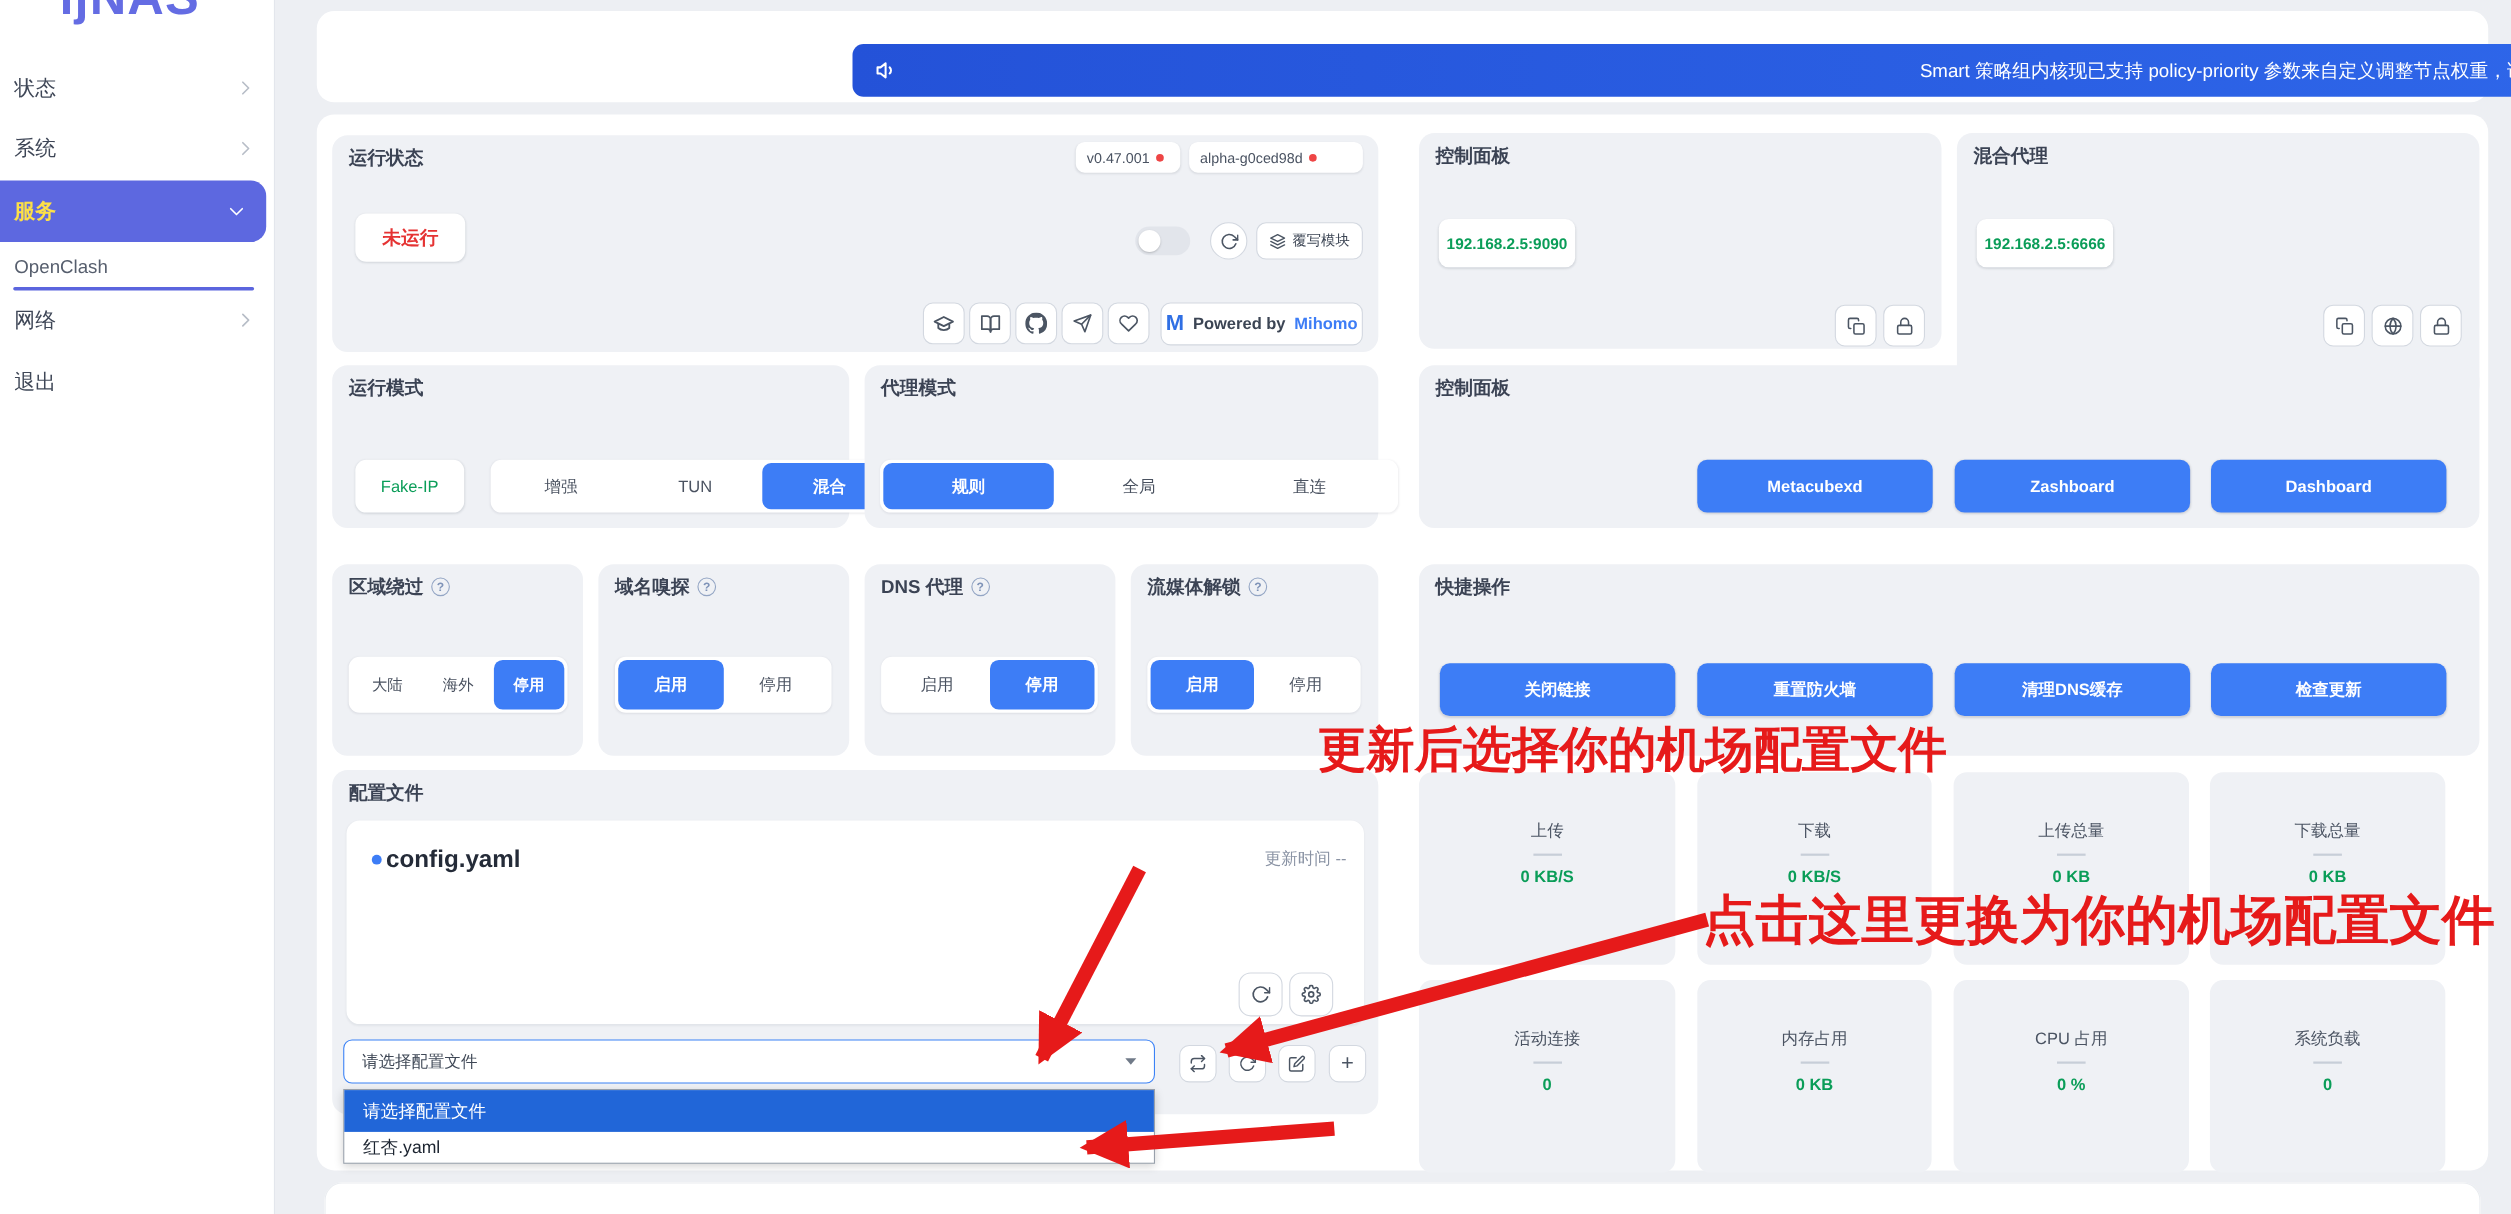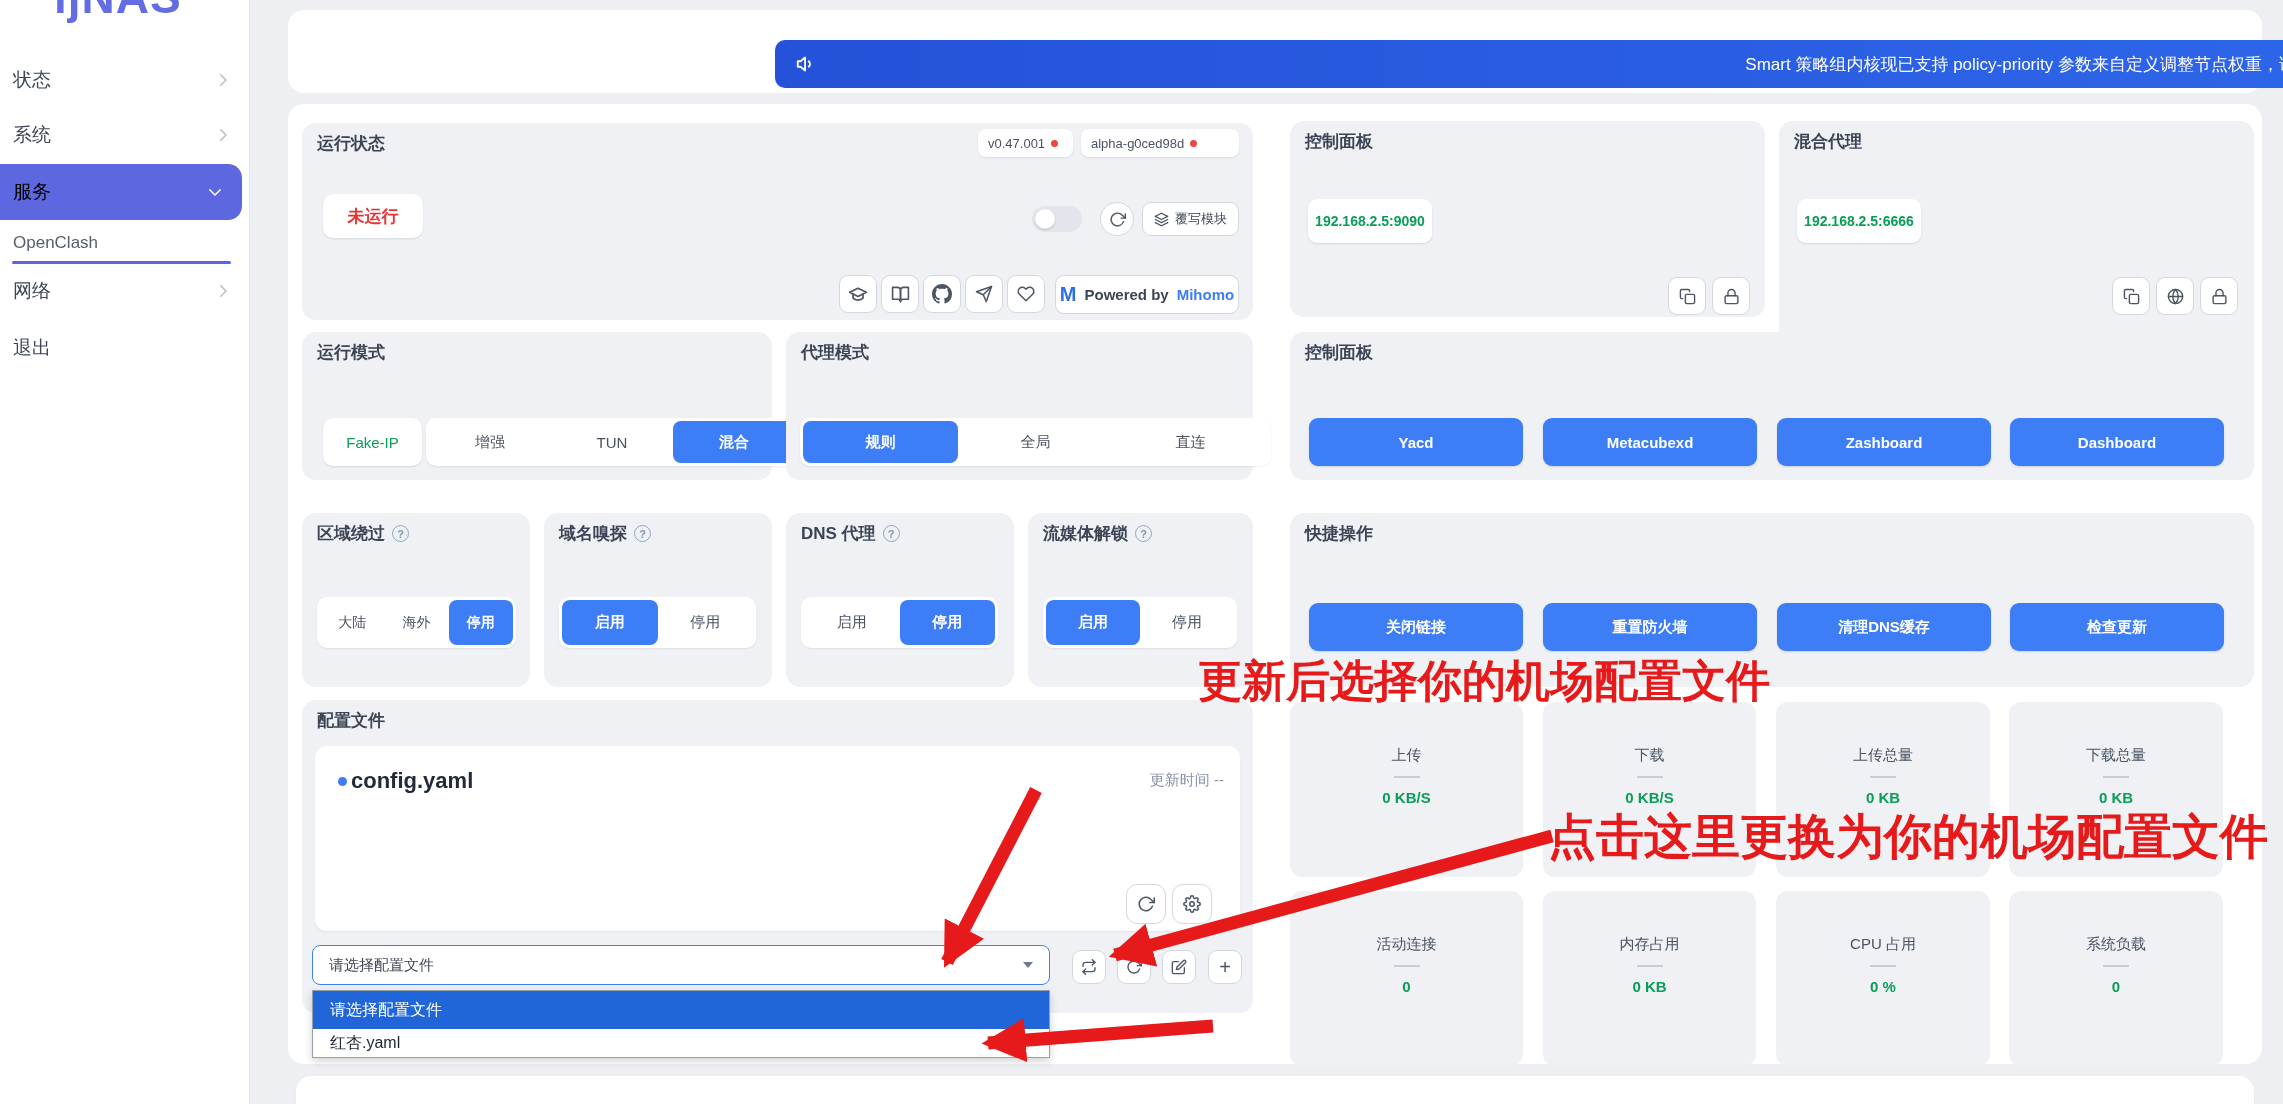--- a/index.html
+++ b/index.html
@@ -11,21 +11,21 @@
   body{background:#edeff3;font-family:"Liberation Sans","DejaVu Sans",sans-serif}
   #page{position:relative;width:2283px;height:1104px;overflow:hidden;background:#edeff3}
   svg.ic{stroke:#4b5563;fill:none;stroke-width:2;stroke-linecap:round;stroke-linejoin:round;display:block}
 
   
   #sidebar{position:absolute;left:0;top:0;width:250px;height:1104px;background:#fff;border-right:1px solid #e3e6ec;z-index:5}
   #logo{position:absolute;left:54px;top:-30px;font-size:46px;font-weight:800;color:#646ce3;letter-spacing:1px}
   .nav{position:absolute;left:0;width:250px;height:40px;display:flex;align-items:center;padding:0 18px 0 13px;font-size:19px;color:#3f4757;cursor:pointer}
   .nav .grow{flex:1}
   #nav-status{top:60px}#nav-system{top:115px}
-  #nav-services{top:164px;height:56px;width:242px;background:var(--sidebar-active);border-radius:0 14px 14px 0;color:#000000;font-weight:400}
+  #nav-services{top:164px;height:56px;width:242px;background:var(--sidebar-active);border-radius:0 14px 14px 0;color:#fde047;font-weight:700}
   #nav-openclash{top:223px;font-size:17px;color:#565e6d}
   #oc-underline{position:absolute;left:12px;top:261px;width:219px;height:3px;background:#5b65de;border-radius:2px}
   #nav-network{top:271px}#nav-logout{top:328px}
   .nav svg.ic{stroke:#b7bdc7;width:18px;height:18px}
   #nav-services svg.ic{stroke:#fff}
 
   
   .wrapA{position:absolute;left:288px;top:10px;width:1974px;height:83px;background:#fff;border-radius:16px}
   .wrapB{position:absolute;left:288px;top:104px;width:1974px;height:960px;background:#fff;border-radius:16px}
   #c-bottom{position:absolute;left:295px;top:1075px;width:1960px;height:60px;background:#fff;border-radius:16px;box-shadow:0 0 0 1px #e9ecf0 inset}
@@ -245,21 +245,21 @@
     <div id="mihomo-btn">
       <span class="m">M</span>
       <span class="p1">Powered by</span>
       <span class="p2">Mihomo</span>
     </div>
   </div>
 
   <div class="card" id="c-run">
     <div class="ctitle">运行模式</div>
     <div class="pill" id="fakeip">Fake-IP</div>
-    <div class="seg" style="left:124px;top:86px;width:372px;height:48px">
+    <div class="seg" style="left:144px;top:86px;width:372px;height:48px">
       <div class="opt">增强</div>
       <div class="opt">TUN</div>
       <div class="opt sel">混合</div>
     </div>
   </div>
 
   <div class="card" id="c-proxy">
     <div class="ctitle">代理模式</div>
     <div class="seg" style="left:14px;top:86px;width:471px;height:48px">
       <div class="opt sel">规则</div>
@@ -418,21 +418,20 @@
           <svg class="ic" width="17" height="17" viewBox="0 0 24 24">
             <rect x="3" y="11" width="18" height="11" rx="2"></rect>
             <path d="M7 11V7a5 5 0 0 1 10 0v4"></path>
           </svg>
         </span>
     </div>
   </div>
 
   <div class="card" id="c-dash">
     <div class="ctitle">控制面板</div>
-    <div class="btn-blue" style="left:19px;top:86px">Yacd</div>
     <div class="btn-blue" style="left:253px;top:86px">Metacubexd</div>
     <div class="btn-blue" style="left:487px;top:86px">Zashboard</div>
     <div class="btn-blue" style="left:720px;top:86px">Dashboard</div>
   </div>
 
   <div class="card" id="c-quick">
     <div class="ctitle">快捷操作</div>
     <div class="btn-blue" style="left:19px;top:90px">关闭链接</div>
     <div class="btn-blue" style="left:253px;top:90px">重置防火墙</div>
     <div class="btn-blue" style="left:487px;top:90px">清理DNS缓存</div>

